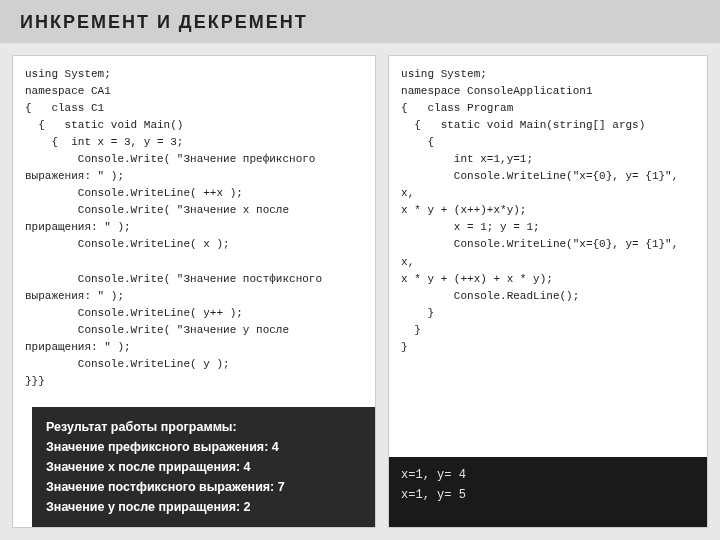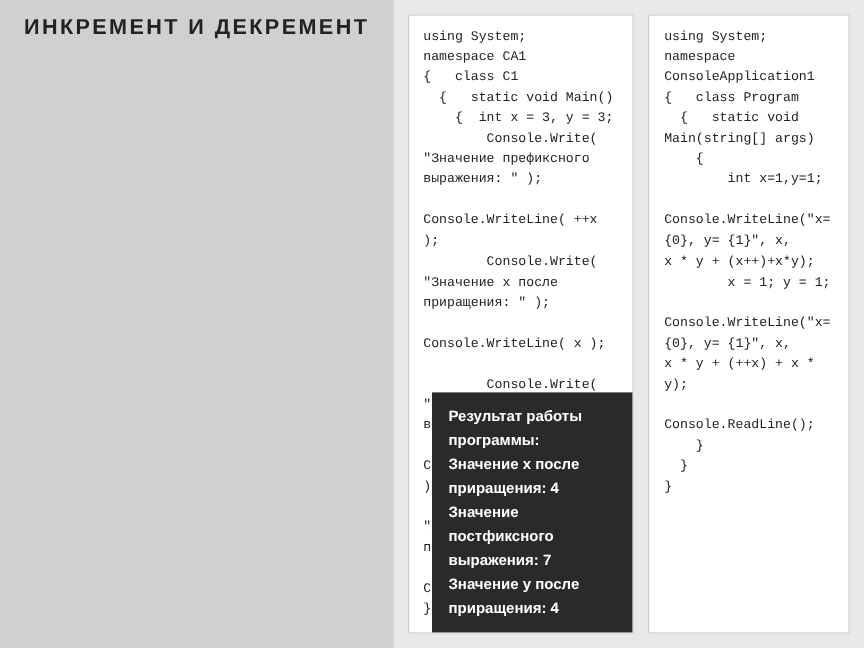--- a/index.html
+++ b/index.html
@@ -10,21 +10,21 @@
       background: #f0f0f0;
       font-family: 'Courier New', Courier, monospace;
       overflow: hidden;
     }
 
     .page {
       width: 720px;
       height: 540px;
       background: #e8e8e8;
       display: flex;
-      flex-direction: row;
+      flex-direction: column;
     }
 
     .header {
       background: #d0d0d0;
       padding: 12px 20px 10px 20px;
       font-family: Arial, sans-serif;
       font-weight: bold;
       font-size: 18px;
       letter-spacing: 2px;
       color: #222;
@@ -106,39 +106,44 @@
         Console.WriteLine( x );
 
         Console.Write( "Значение постфиксного выражения: " );
         Console.WriteLine( y++ );
         Console.Write( "Значение y после приращения: " );
         Console.WriteLine( y );
 }}}</div>
 
       <div class="result-box">
         <div>Результат работы программы:</div>
+        <div>Значение префиксного выражения: 4</div>
         <div>Значение x после приращения: 4</div>
         <div>Значение постфиксного выражения: 7</div>
-        <div>Значение y после приращения: 4</div>
+        <div>Значение y после приращения: 2</div>
       </div>
     </div>
 
     <div class="code-panel right" style="padding-bottom: 80px;">
       <div style="font-family:'Courier New',Courier,monospace; font-size:11px; line-height:1.55; color:#222; white-space:pre-wrap;">using System;
 namespace ConsoleApplication1
 {   class Program
   {   static void Main(string[] args)
     {
         int x=1,y=1;
         Console.WriteLine("x={0}, y= {1}", x,
 x * y + (x++)+x*y);
         x = 1; y = 1;
         Console.WriteLine("x={0}, y= {1}", x,
 x * y + (++x) + x * y);
         Console.ReadLine();
     }
   }
 }</div>
 
+      <div class="terminal-box">
+        <div>x=1,  y= 4</div>
+        <div>x=1,  y= 5</div>
+      </div>
     </div>
 
   </div>
 </div>
 
 </body></html>

